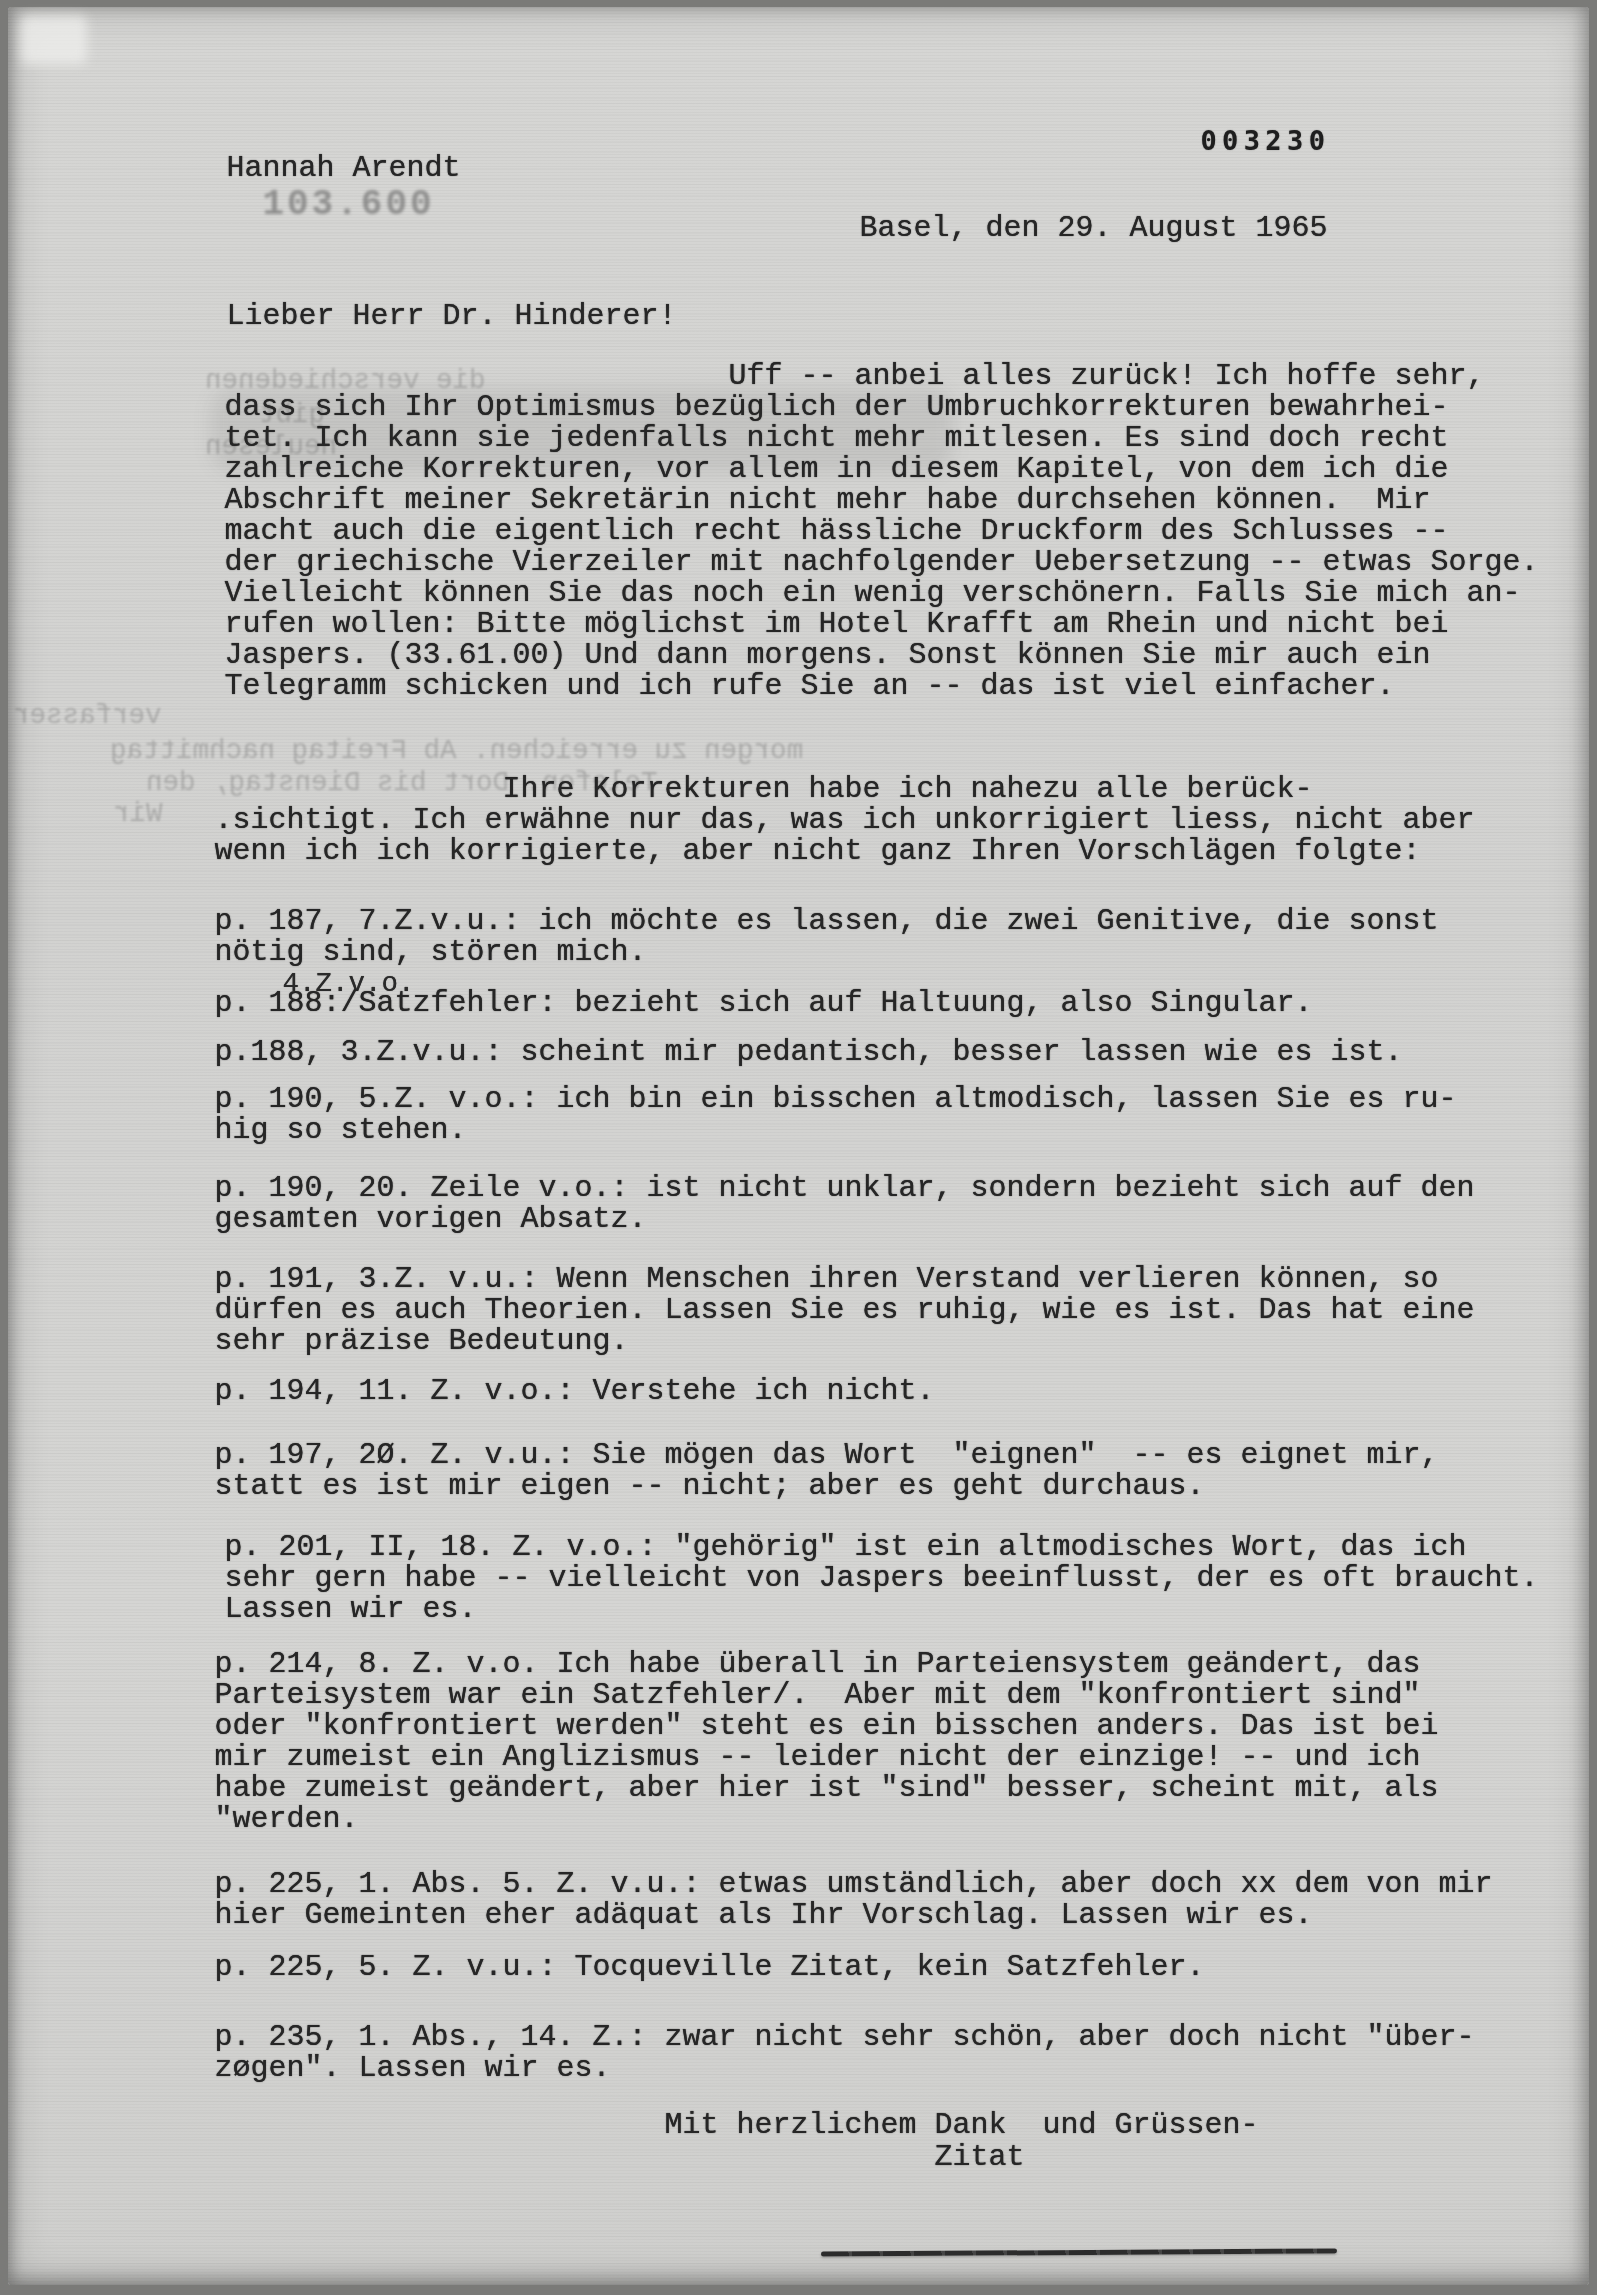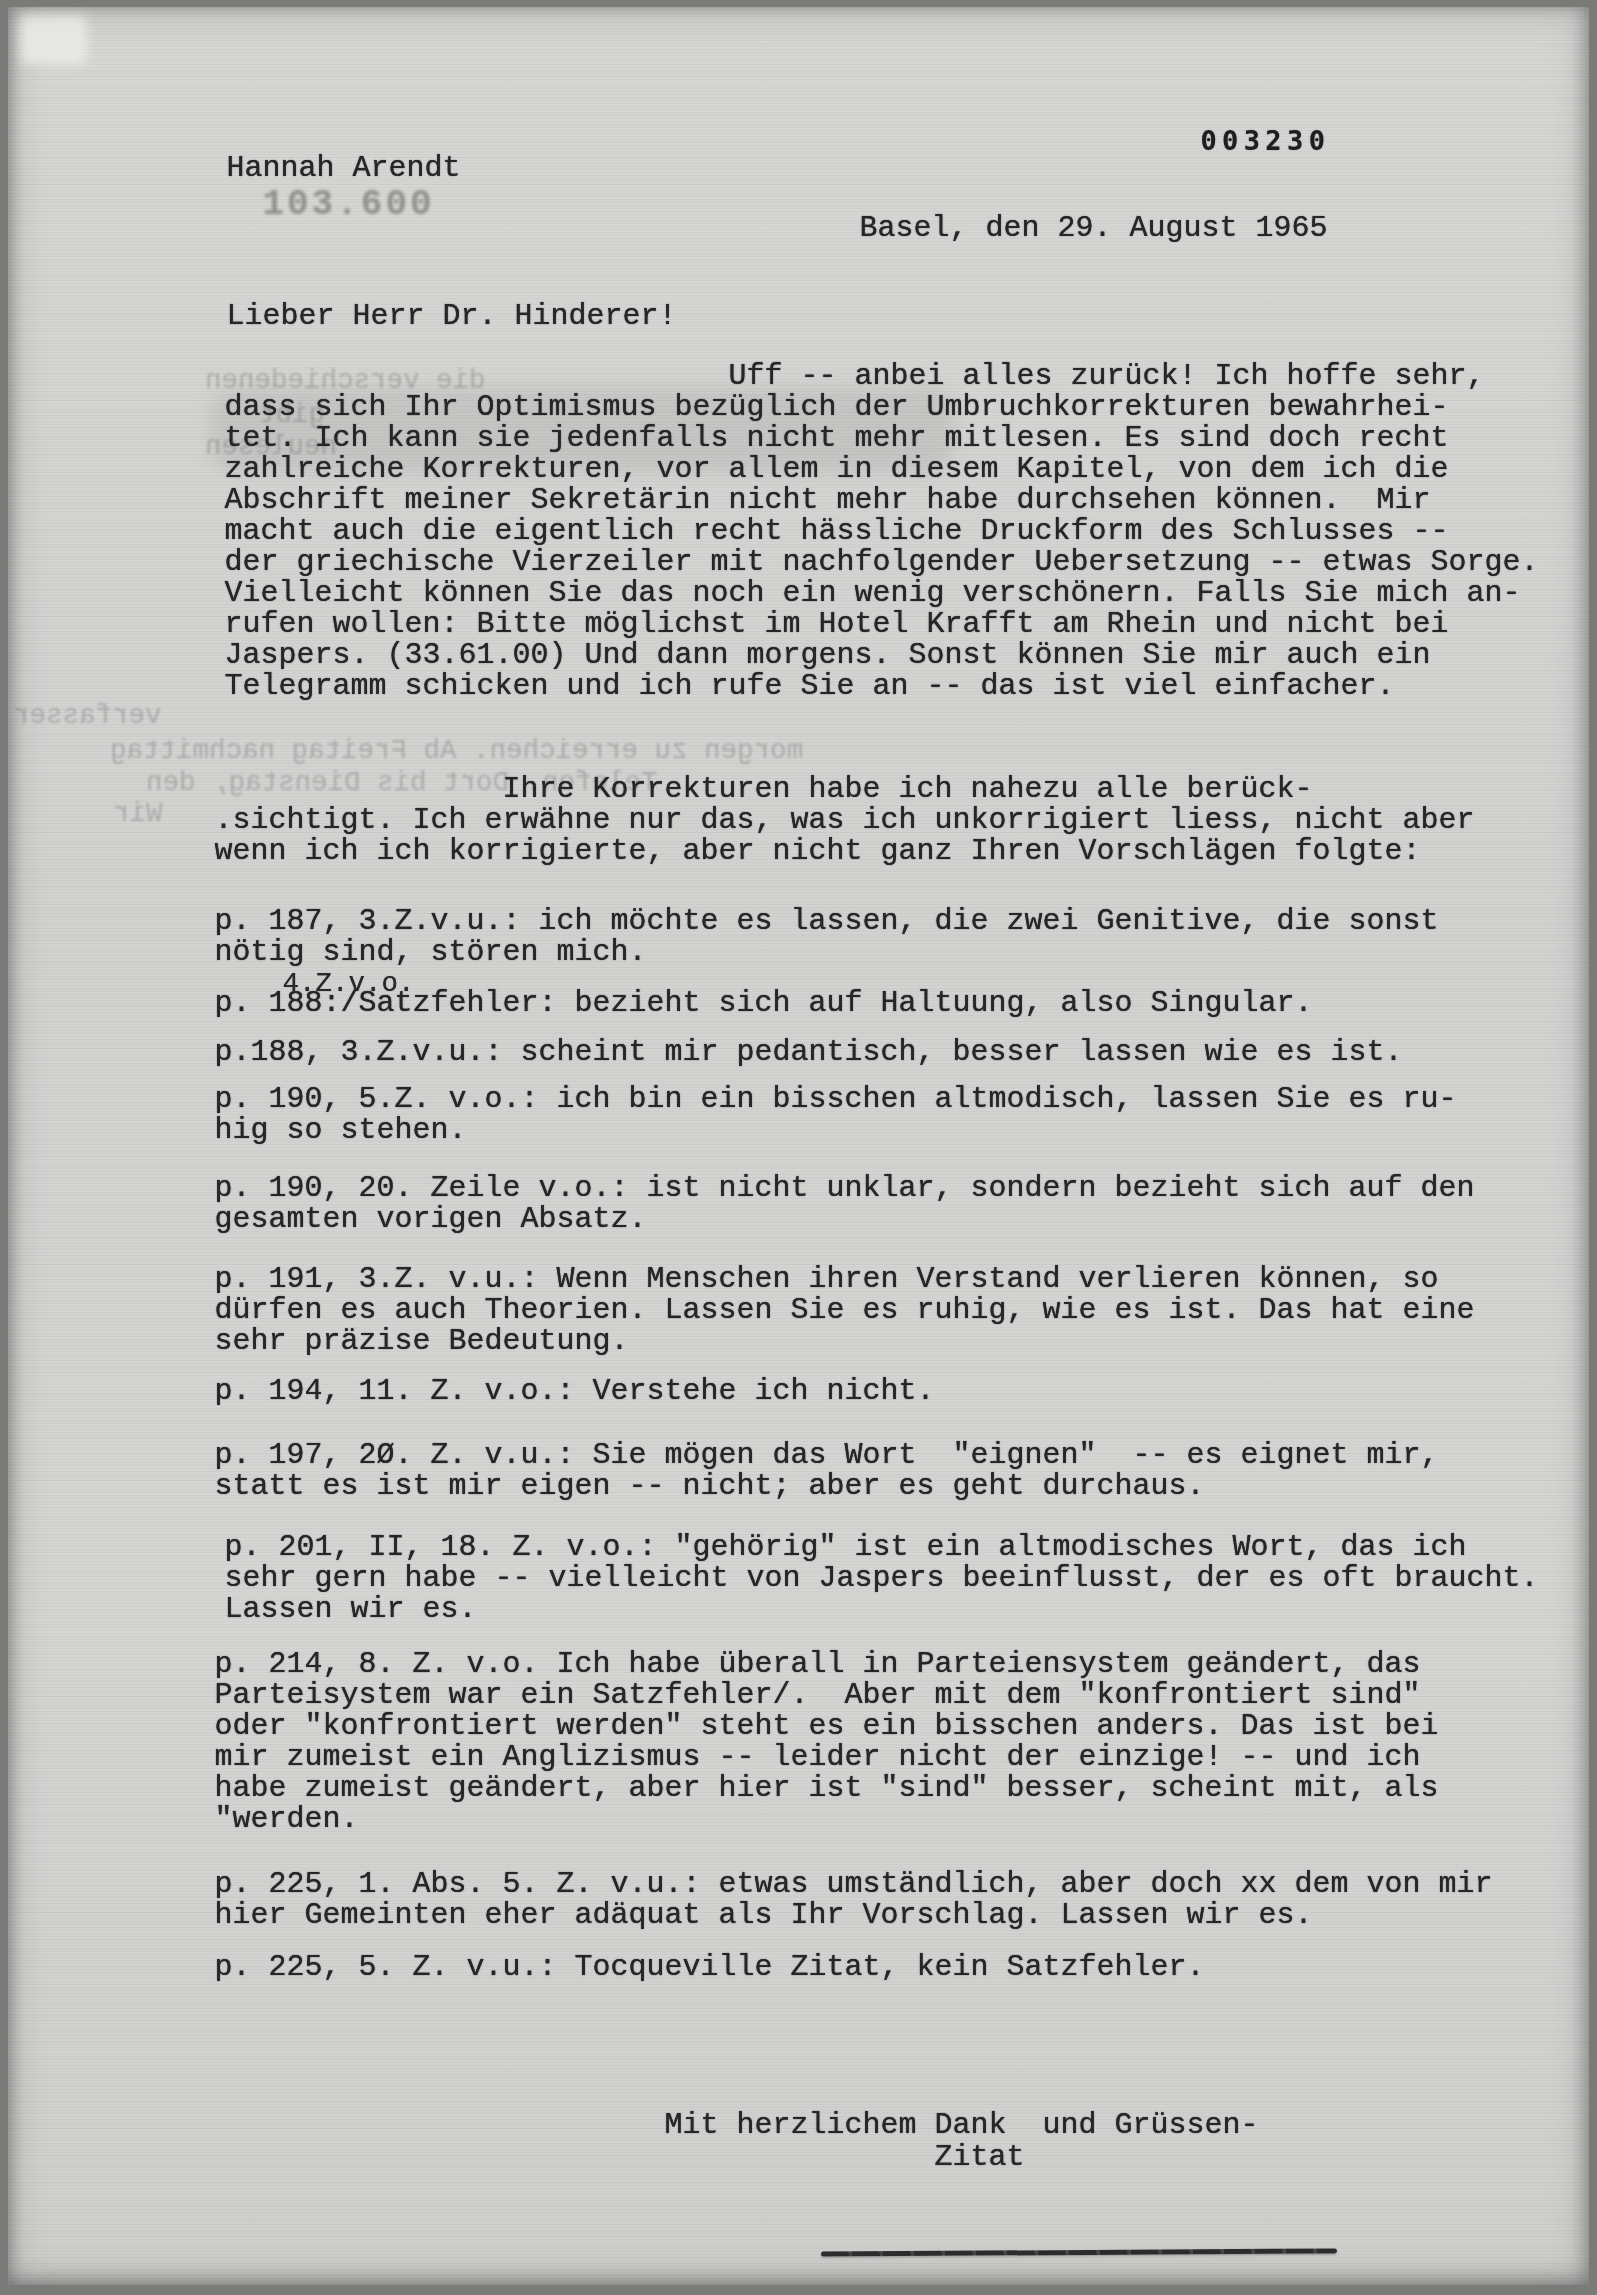--- a/index.html
+++ b/index.html
@@ -108,21 +108,21 @@
 Vielleicht können Sie das noch ein wenig verschönern. Falls Sie mich an-
 rufen wollen: Bitte möglichst im Hotel Krafft am Rhein und nicht bei
 Jaspers. (33.61.00) Und dann morgens. Sonst können Sie mir auch ein
 Telegramm schicken und ich rufe Sie an -- das ist viel einfacher.</div>
     <div class="tw soft" style="left:206px;top:767px;">                Ihre Korrekturen habe ich nahezu alle berück-
 .sichtigt. Ich erwähne nur das, was ich unkorrigiert liess, nicht aber
 wenn ich ich korrigierte, aber nicht ganz Ihren Vorschlägen folgte:</div>
 
     <div class="sup-insert" style="left:274px;top:961px;">4.Z.v.o.</div>
 
-    <div class="tw" style="left:206px;top:899px;">p. 187, 3.Z.v.u.: ich möchte es lassen, die zwei Genitive, die sonst
+    <div class="tw" style="left:206px;top:899px;">p. 187, 7.Z.v.u.: ich möchte es lassen, die zwei Genitive, die sonst
 nötig sind, stören mich.</div>
     <div class="tw" style="left:206px;top:981px;">p. 188:/Satzfehler: bezieht sich auf Haltuung, also Singular.</div>
     <div class="tw" style="left:206px;top:1030px;">p.188, 3.Z.v.u.: scheint mir pedantisch, besser lassen wie es ist.</div>
     <div class="tw" style="left:206px;top:1077px;">p. 190, 5.Z. v.o.: ich bin ein bisschen altmodisch, lassen Sie es ru-
 hig so stehen.</div>
     <div class="tw" style="left:206px;top:1166px;">p. 190, 20. Zeile v.o.: ist nicht unklar, sondern bezieht sich auf den
 gesamten vorigen Absatz.</div>
     <div class="tw" style="left:206px;top:1257px;">p. 191, 3.Z. v.u.: Wenn Menschen ihren Verstand verlieren können, so
 dürfen es auch Theorien. Lassen Sie es ruhig, wie es ist. Das hat eine
 sehr präzise Bedeutung.</div>
@@ -134,20 +134,22 @@
 Lassen wir es.</div>
     <div class="tw" style="left:206px;top:1642px;">p. 214, 8. Z. v.o. Ich habe überall in Parteiensystem geändert, das
 Parteisystem war ein Satzfehler/.  Aber mit dem "konfrontiert sind"
 oder "konfrontiert werden" steht es ein bisschen anders. Das ist bei
 mir zumeist ein Anglizismus -- leider nicht der einzige! -- und ich
 habe zumeist geändert, aber hier ist "sind" besser, scheint mit, als
 "werden.</div>
     <div class="tw" style="left:206px;top:1862px;">p. 225, 1. Abs. 5. Z. v.u.: etwas umständlich, aber doch xx dem von mir
 hier Gemeinten eher adäquat als Ihr Vorschlag. Lassen wir es.</div>
     <div class="tw" style="left:206px;top:1945px;">p. 225, 5. Z. v.u.: Tocqueville Zitat, kein Satzfehler.</div>
+    <div class="tw" style="left:206px;top:2015px;">p. 235, 1. Abs., 14. Z.: zwar nicht sehr schön, aber doch nicht "über-
+zøgen". Lassen wir es.</div>
 
     <div class="tw" style="left:206px;top:2102px;line-height:32px;">                         Mit herzlichem Dank  und Grüssen-
                                         Zitat</div>
 
     <div class="bottom-rule"></div>
 
   </div>
 </div>
 
 

